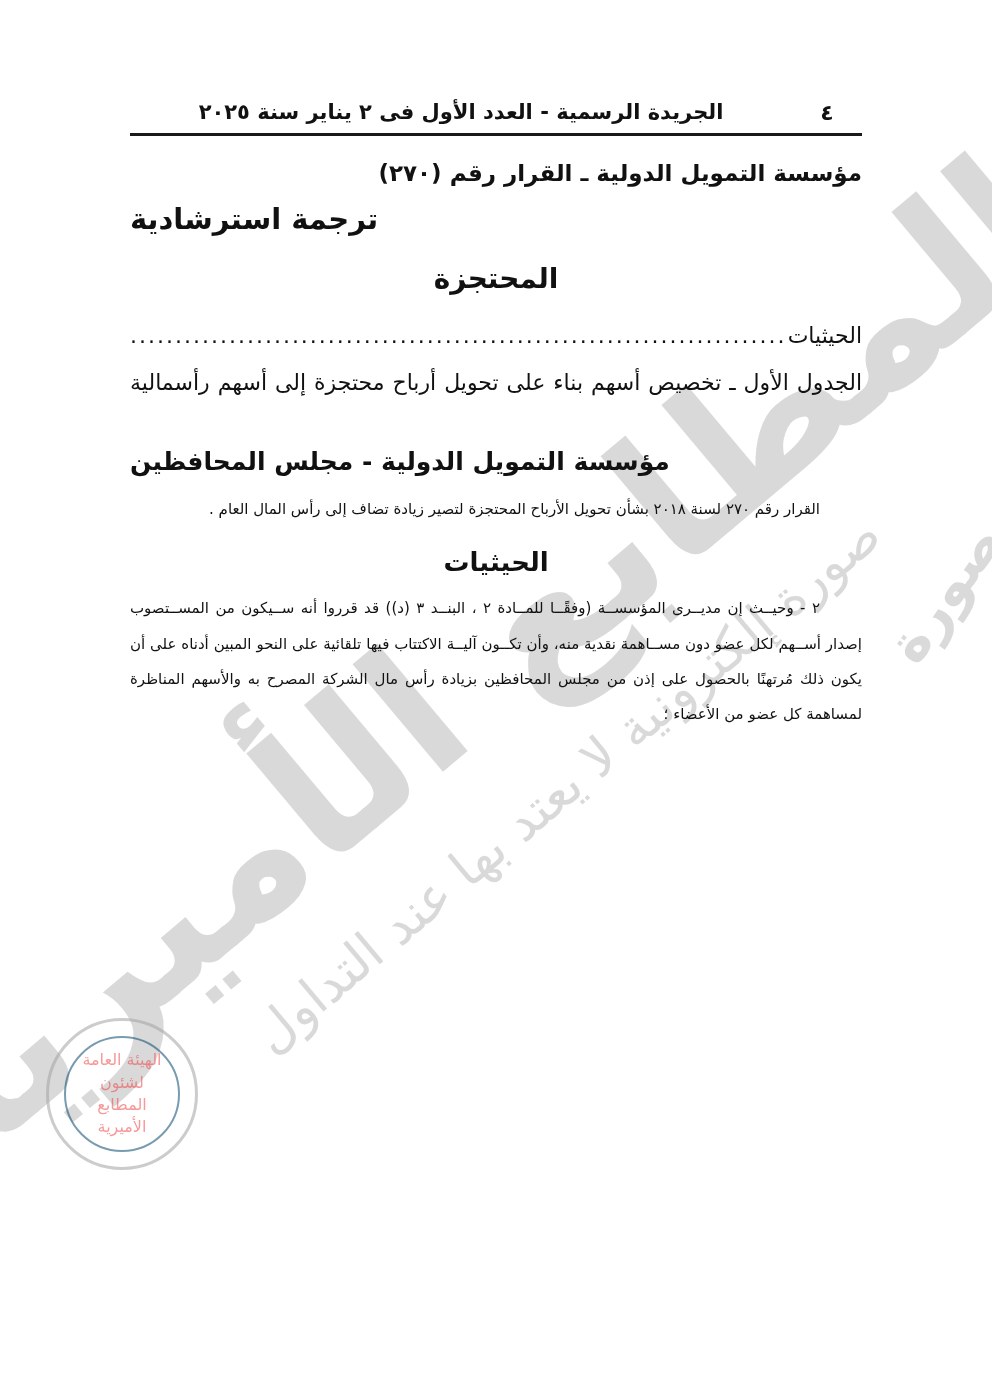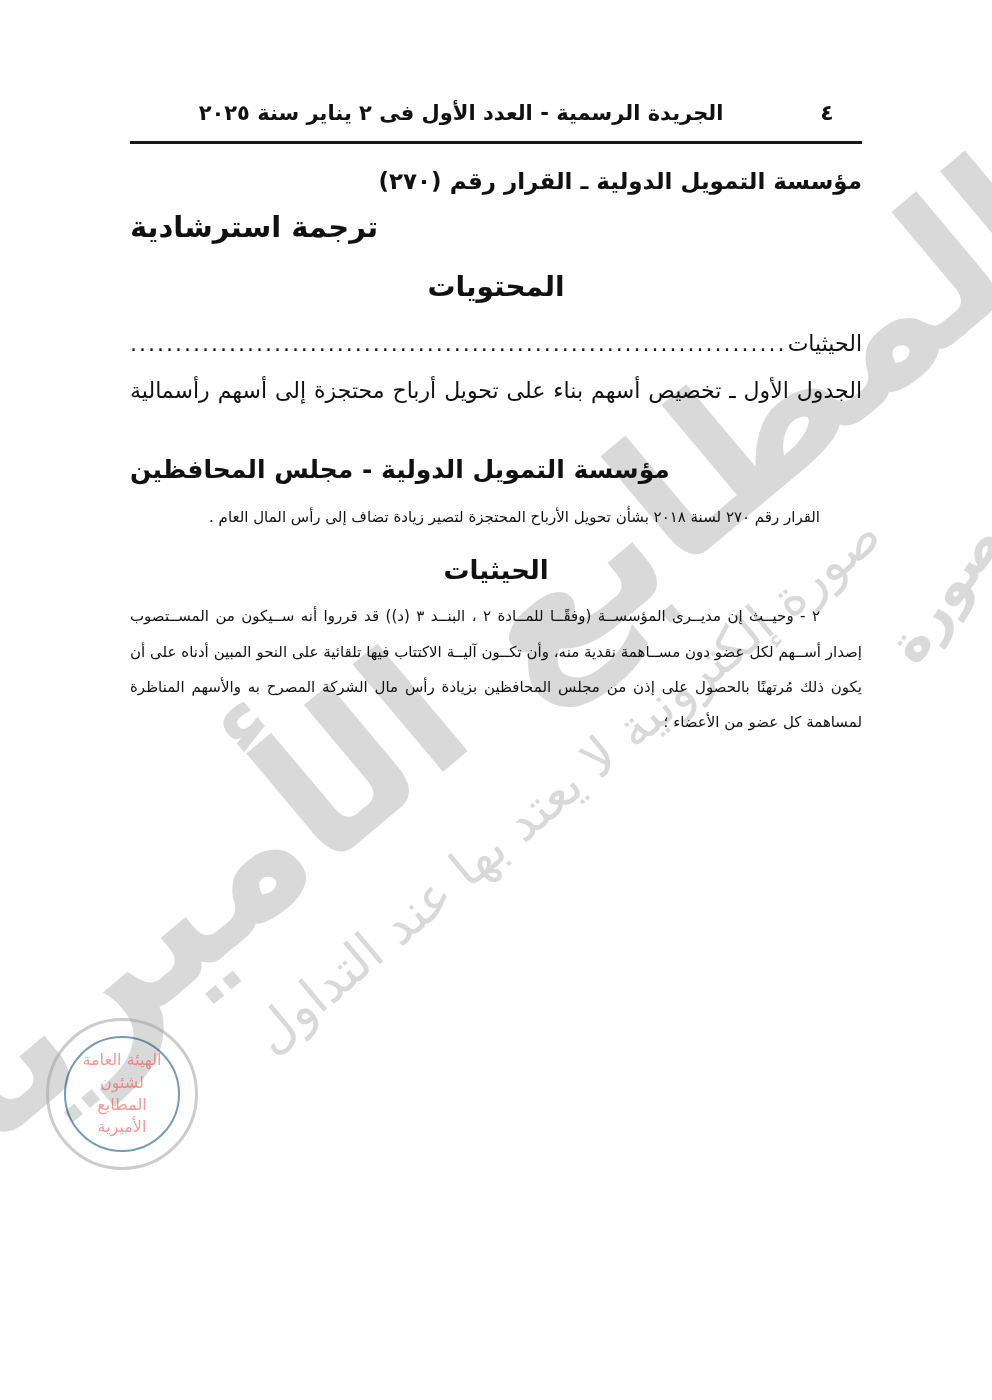--- a/index.html
+++ b/index.html
@@ -94,23 +94,23 @@
   .content {
     position: absolute;
     z-index: 1;
     top: 100px;
     right: 130px;
     left: 130px;
   }
 
   .header-row {
     display: flex;
-    align-items: center;
+    align-items: flex-start;
     border-bottom: 3px solid #1a1a1a;
-    padding-bottom: 16px;
+    padding-bottom: 8px;
   }
   .page-number {
     order: 0;
     width: 70px;
     font-size: 22px;
     font-weight: bold;
     text-align: left;
   }
   .issue-title {
     order: 1;
@@ -211,21 +211,21 @@
 
     <div class="header-row">
       <div class="issue-title">الجريدة الرسمية - العدد الأول فى ٢ يناير سنة ٢٠٢٥</div>
       <div class="page-number">٤</div>
     </div>
 
     <p class="doc-title">مؤسسة التمويل الدولية ـ القرار رقم (٢٧٠)</p>
 
     <p class="translation-note">ترجمة استرشادية</p>
 
-    <h1 class="contents-heading">المحتويات</h1>
+    <h1 class="contents-heading">المحتجزة</h1>
 
     <div class="toc-line-1">
       <span class="toc-label">الحيثيات</span>
       <span class="toc-dots">........................................................................................................................................</span>
     </div>
 
     <div class="toc-line-2">الجدول الأول ـ تخصيص أسهم بناء على تحويل أرباح محتجزة إلى أسهم رأسمالية</div>
 
     <h2 class="board-heading">مؤسسة التمويل الدولية - مجلس المحافظين</h2>
 

